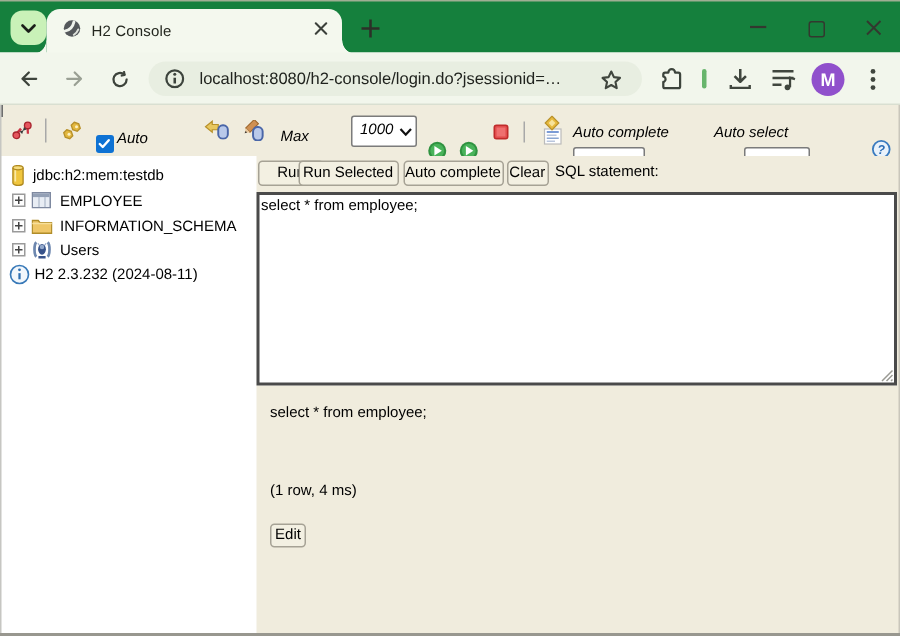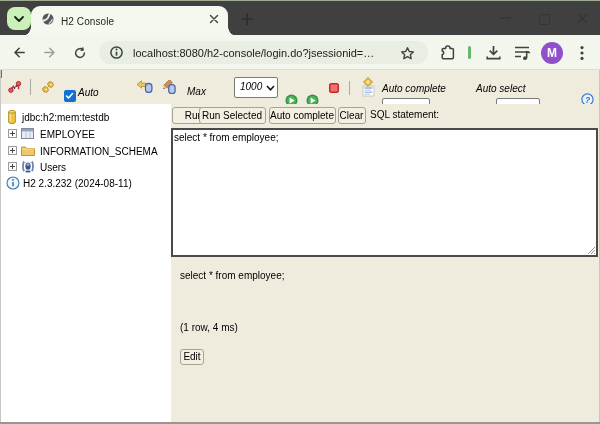--- a/index.html
+++ b/index.html
@@ -1,20 +1,20 @@
 <!DOCTYPE html>
 <html><head>
 <meta charset="utf-8">
 <style>
   html,body{margin:0;padding:0;}
   body{width:600px;height:424px;font-family:"Liberation Sans",sans-serif;overflow:hidden;}
   #win{position:relative;width:600px;height:424px;overflow:hidden;background:#fff;}
   .abs{position:absolute;}
   
-  #tabs{position:absolute;left:0;top:0;right:0;height:35px;background:#404040;border-top:1px solid #9fae93;box-sizing:border-box;padding-left:35px;}
+  #tabs{position:absolute;left:0;top:0;right:0;height:35px;background:#15803d;border-top:1px solid #9fae93;box-sizing:border-box;padding-left:35px;}
   #chevbtn{position:absolute;left:7px;top:6px;width:24px;height:23px;border-radius:8px;background:#c9f1b8;}
   #tab{position:absolute;left:31px;top:5px;width:197px;height:30px;background:#f4f8ee;border-radius:9px 9px 0 0;}
   #tab::before{content:"";position:absolute;left:-9px;bottom:0;width:9px;height:9px;
      background:radial-gradient(circle 9px at 0 0, rgba(0,0,0,0) 8.5px, #f4f8ee 9px);}
   #tab::after{content:"";position:absolute;right:-9px;bottom:0;width:9px;height:9px;
      background:radial-gradient(circle 9px at 9px 0, rgba(0,0,0,0) 8.5px, #f4f8ee 9px);}
   #tabtitle{position:absolute;left:30px;top:9.5px;font-size:10px;letter-spacing:0.1px;color:#24271f;}
   
   
   #tb{position:absolute;left:0;top:35px;right:0;height:35px;background:#f2f6ec;border-bottom:1px solid #d9dfd1;box-sizing:border-box;}

